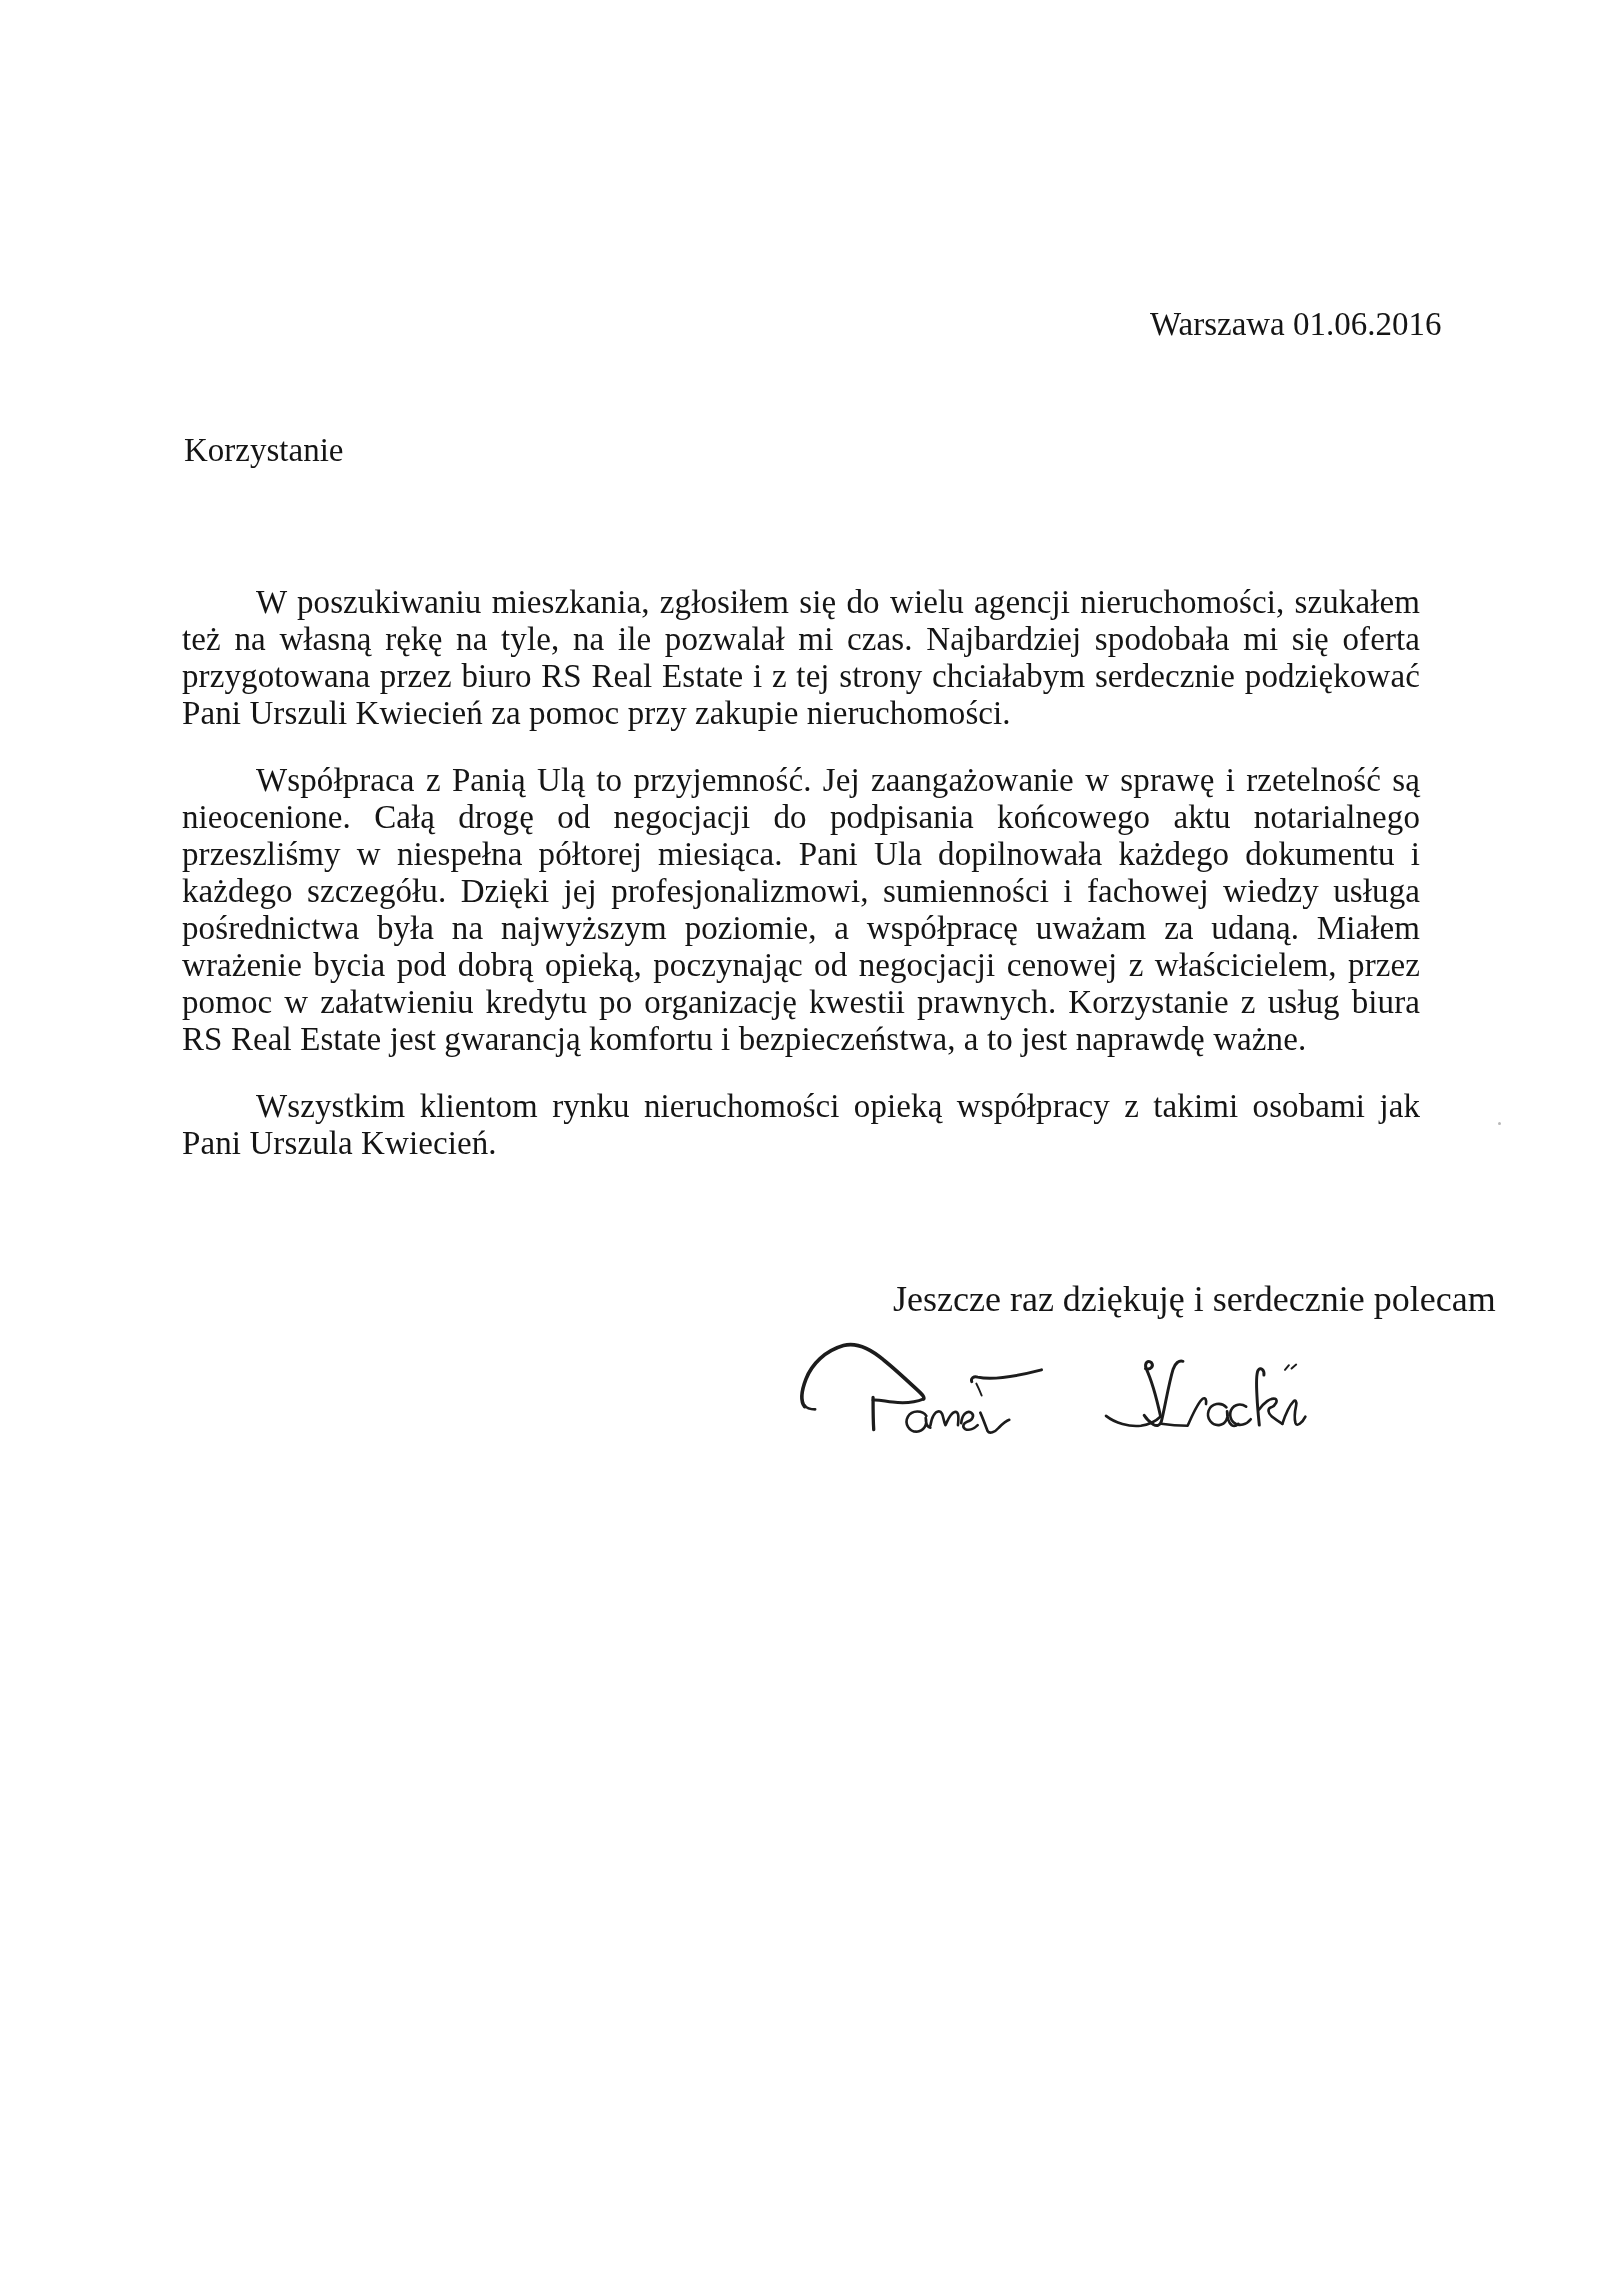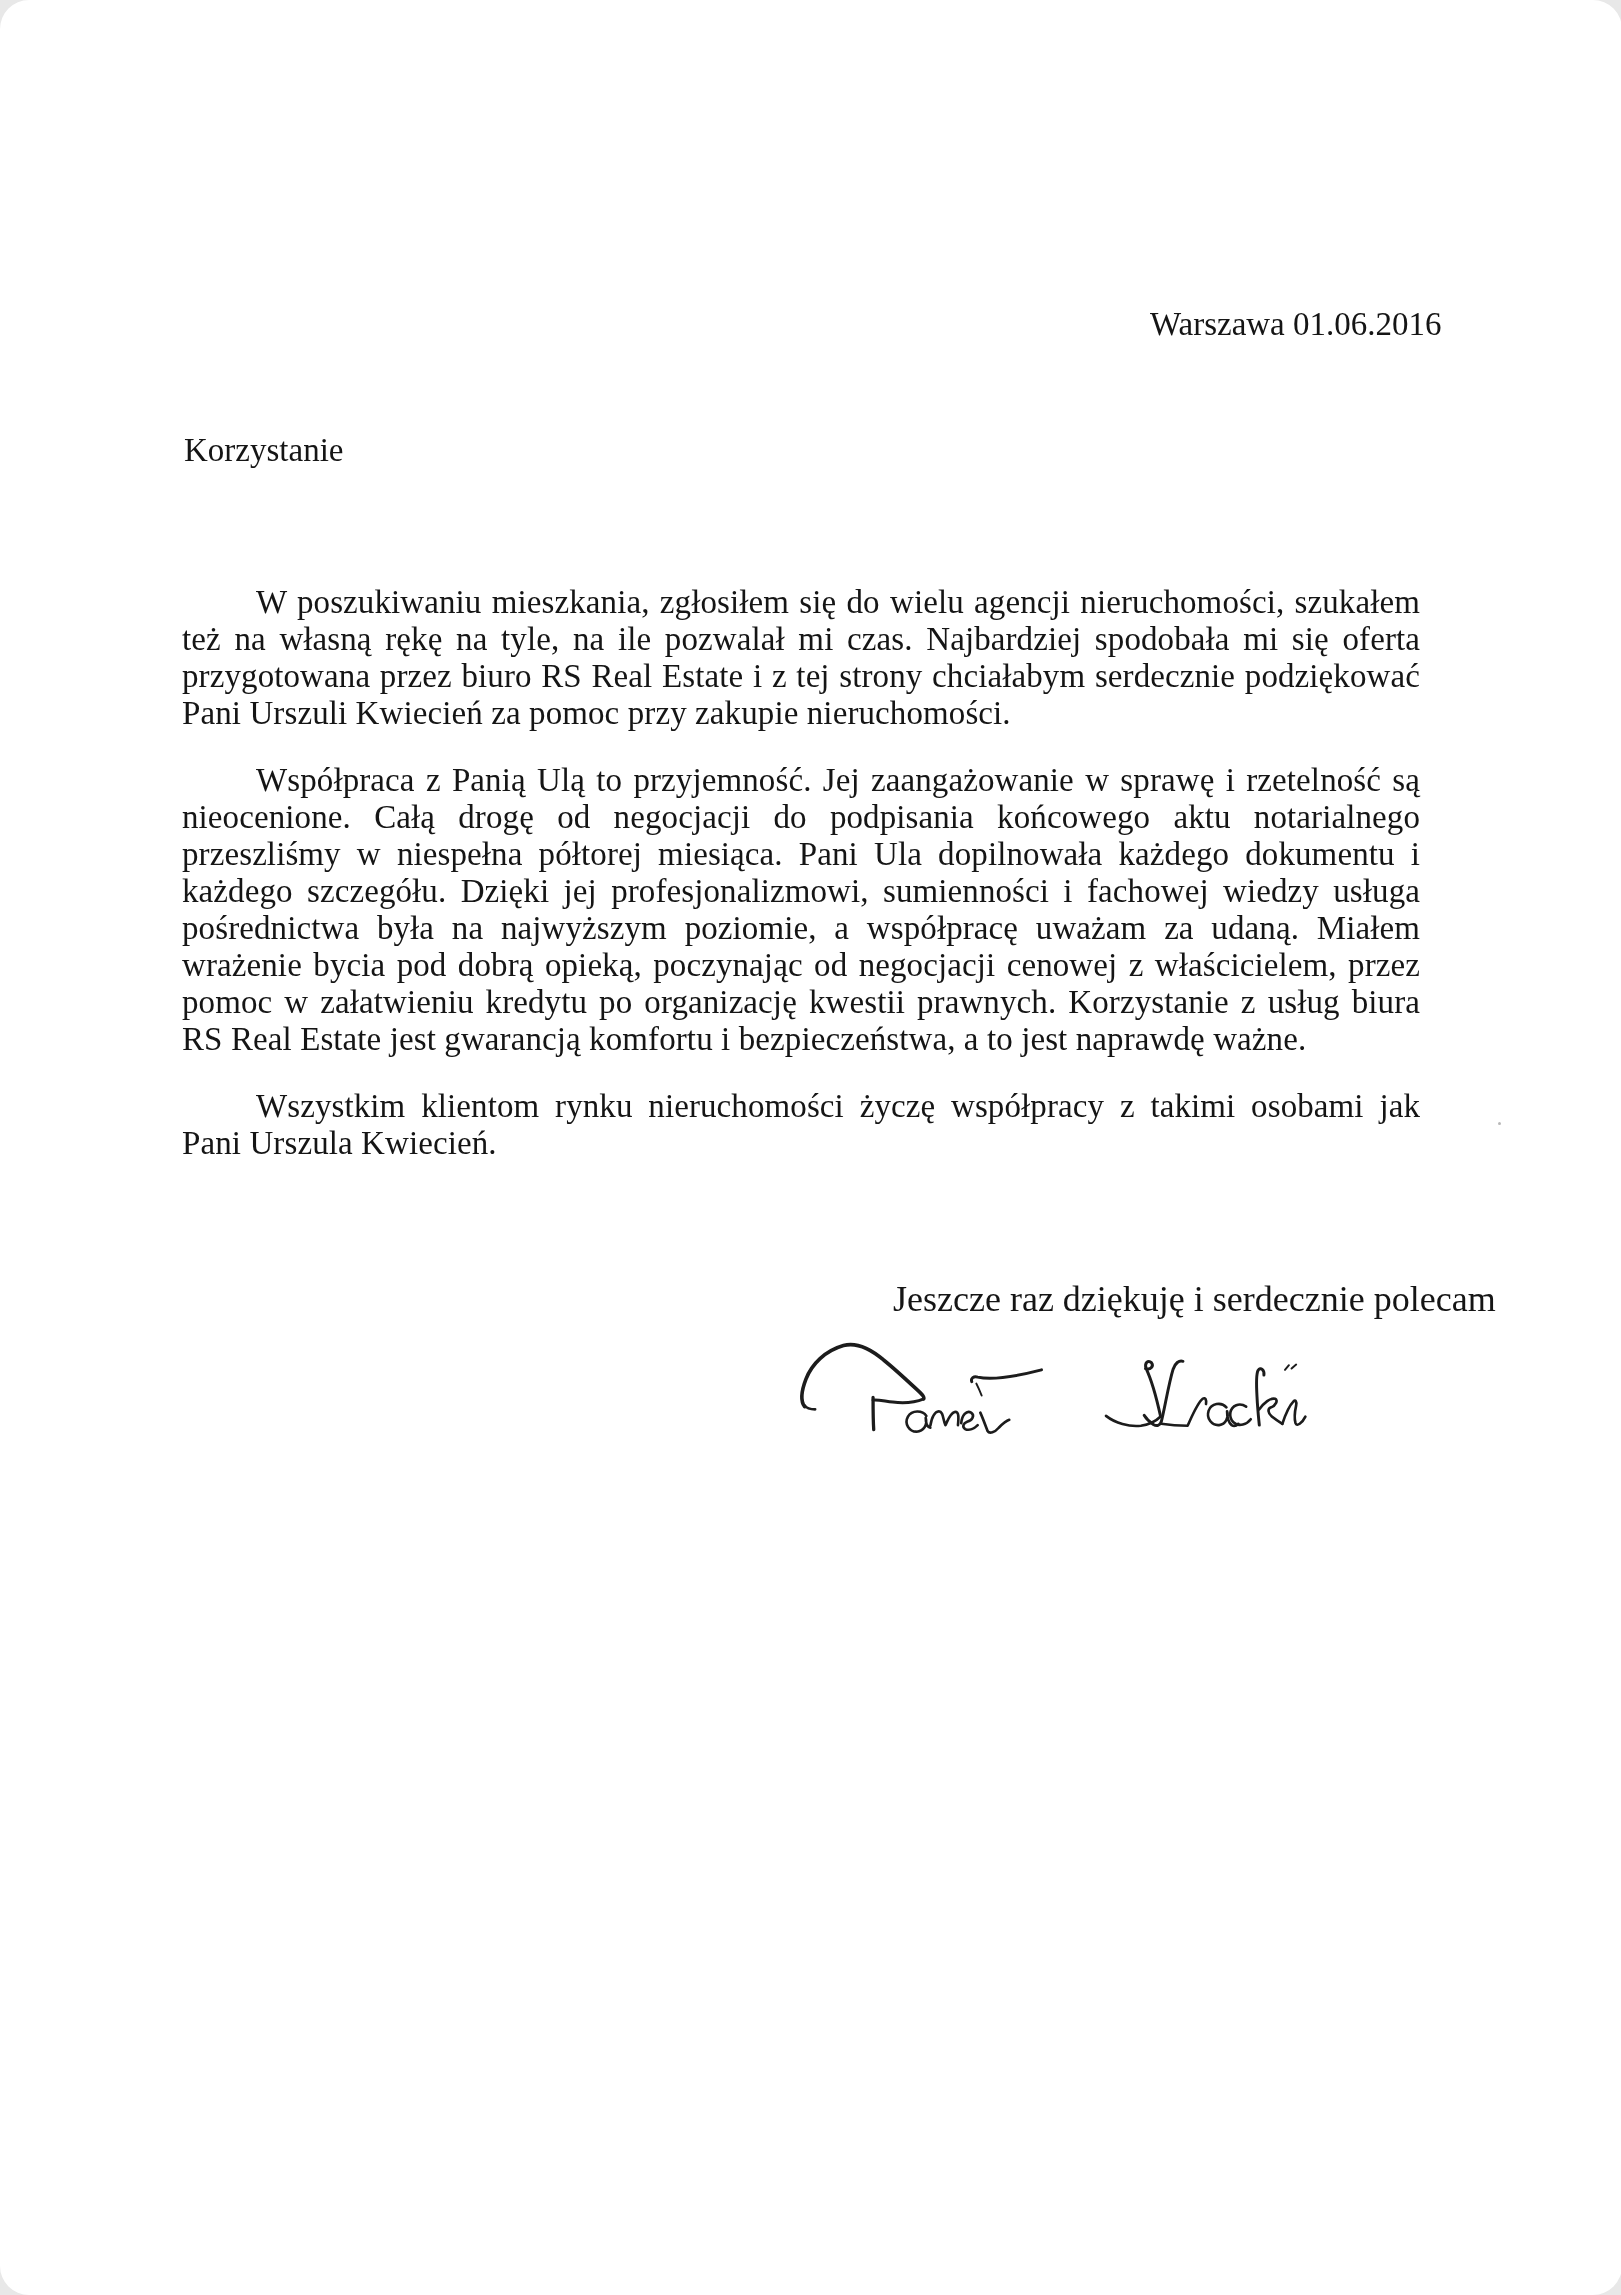--- a/index.html
+++ b/index.html
@@ -9,21 +9,20 @@
   }
   .page {
     position: relative;
     width: 1622px;
     height: 2295px;
     background: #ffffff;
     margin: 0 auto;
     overflow: hidden;
     font-family: "Liberation Serif", "DejaVu Serif", serif;
     color: #151515;
-    border-radius: 29px;
   }
   .date-line {
     position: absolute;
     top: 306px;
     left: 1150px;
     font-size: 33px;
     line-height: 37px;
     white-space: nowrap;
   }
   .letter-title {
@@ -85,21 +84,21 @@
 
 <div class="page">
 
   <div class="date-line">Warszawa 01.06.2016</div>
 
   <div class="letter-title">Korzystanie</div>
 
   <div class="letter-body">
     <p>W poszukiwaniu mieszkania, zgłosiłem się do wielu agencji nieruchomości, szukałem też na własną rękę na tyle, na ile pozwalał mi czas. Najbardziej spodobała mi się oferta przygotowana przez biuro RS Real Estate i z tej strony chciałabym serdecznie podziękować Pani Urszuli Kwiecień za pomoc przy zakupie nieruchomości.</p>
     <p>Współpraca z Panią Ulą to przyjemność. Jej zaangażowanie w sprawę i rzetelność są nieocenione. Całą drogę od negocjacji do podpisania końcowego aktu notarialnego przeszliśmy w niespełna półtorej miesiąca. Pani Ula dopilnowała każdego dokumentu i każdego szczegółu. Dzięki jej profesjonalizmowi, sumienności i fachowej wiedzy usługa pośrednictwa była na najwyższym poziomie, a współpracę uważam za udaną. Miałem wrażenie bycia pod dobrą opieką, poczynając od negocjacji cenowej z właścicielem, przez pomoc w załatwieniu kredytu po organizację kwestii prawnych. Korzystanie z usług biura RS Real Estate jest gwarancją komfortu i bezpieczeństwa, a to jest naprawdę ważne.</p>
-    <p>Wszystkim klientom rynku nieruchomości życzę współpracy z takimi osobami jak Pani Urszula Kwiecień.</p>
+    <p>Wszystkim klientom rynku nieruchomości opieką współpracy z takimi osobami jak Pani Urszula Kwiecień.</p>
   </div>
 
   <div class="closing-line">Jeszcze raz dziękuję i serdecznie polecam</div>
 
   <svg class="signature" viewBox="0 0 1000 240" xmlns="http://www.w3.org/2000/svg">
 
     <path d="M 42,116 Q 46,122 58,122" stroke-width="4"></path>
     <path d="M 42,118 C 36,110 37,94 44,76 C 53,53 73,33 101,25 C 120,20 142,30 162,47 C 182,63 205,85 218,97 C 222,101 224,104 223,106" stroke-width="5.5"></path>
 
     <path d="M 223,106 C 211,111 192,113 176,111 C 165,110 154,107 146,108" stroke-width="4.5"></path>

